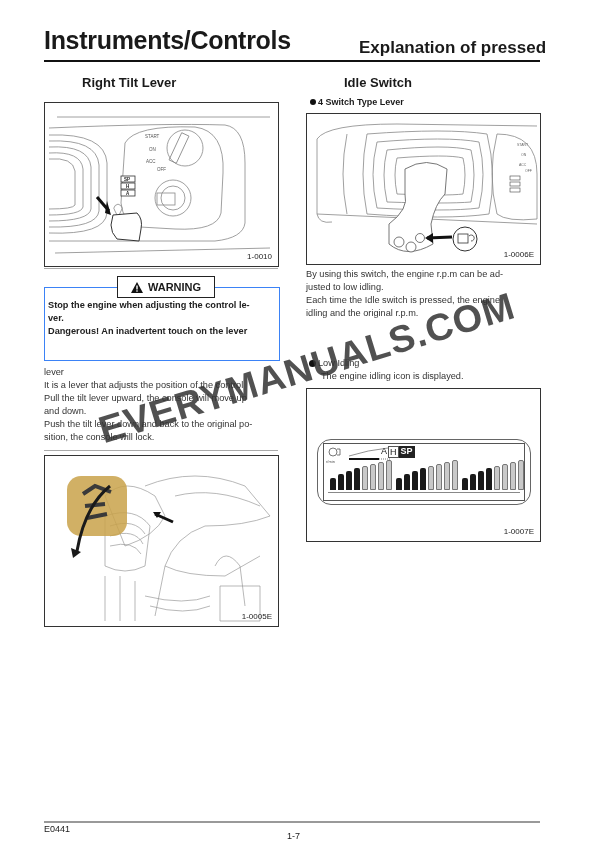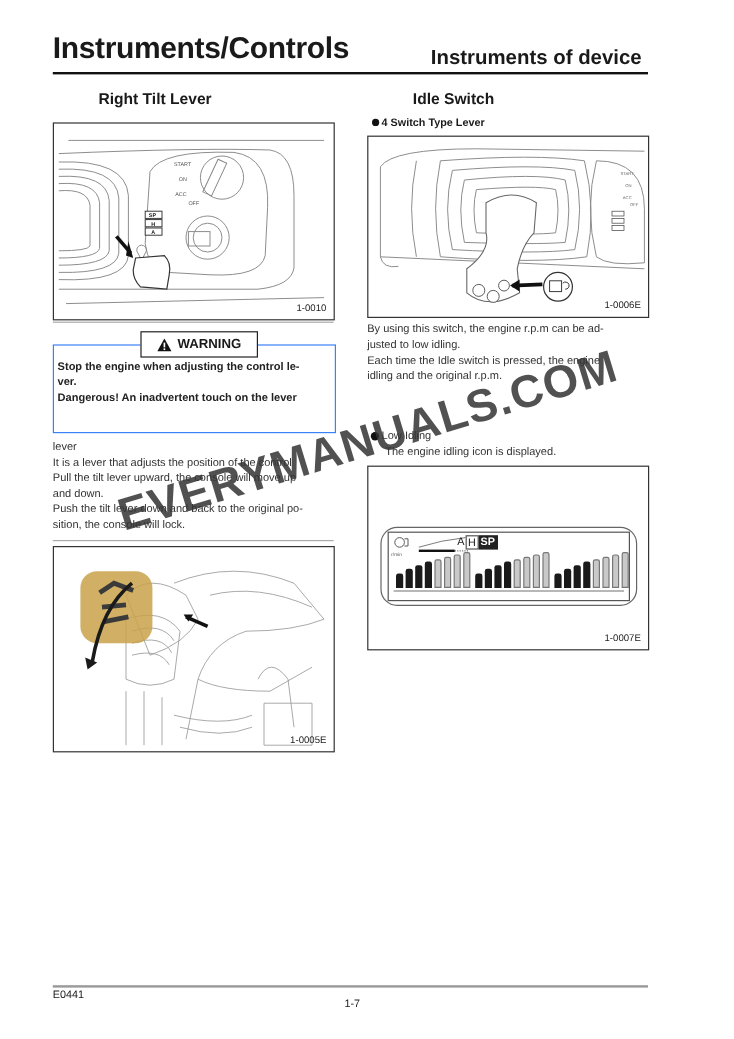--- a/index.html
+++ b/index.html
@@ -23,21 +23,21 @@
     .watermark { left: 100px; top: 410px; font-size: 38px; font-weight: bold; color: #333; transform: rotate(-17deg); transform-origin: left center; letter-spacing: 1px; opacity: 0.85; white-space: nowrap; }
     .bars-group { position: absolute; bottom: 10px; display: flex; align-items: flex-end; gap: 2px; }
     .bar { width: 6px; border-radius: 2px 2px 0 0; }
     .bar.on { background: #1a1a1a; }
     .bar.off { background: #c9c9c9; border: 1px solid #777; box-sizing: border-box; }
   </style>
 </head>
 <body>
 
 <div class="abs title">Instruments/Controls</div>
-<div class="abs subtitle">Instruments of device</div>
+<div class="abs subtitle">Explanation of pressed</div>
 <div class="abs rule-top"></div>
 
 <div class="abs h2" style="left:44px; top:75px;">Right Tilt Lever</div>
 
 <div class="abs fig" style="left:44px; top:102px; width:233px; height:163px;">
   <svg width="233" height="163" viewBox="0 0 233 163">
     <g fill="none" stroke="#888" stroke-width="0.8">
       <line x1="12" y1="14" x2="225" y2="14"></line>
       <path d="M4 25 Q120 20 180 22 Q200 25 200 60 L200 120 Q198 135 170 138 L4 138"></path>
       <path d="M4 32 Q60 30 62 60 L62 110 Q60 132 4 130"></path>

